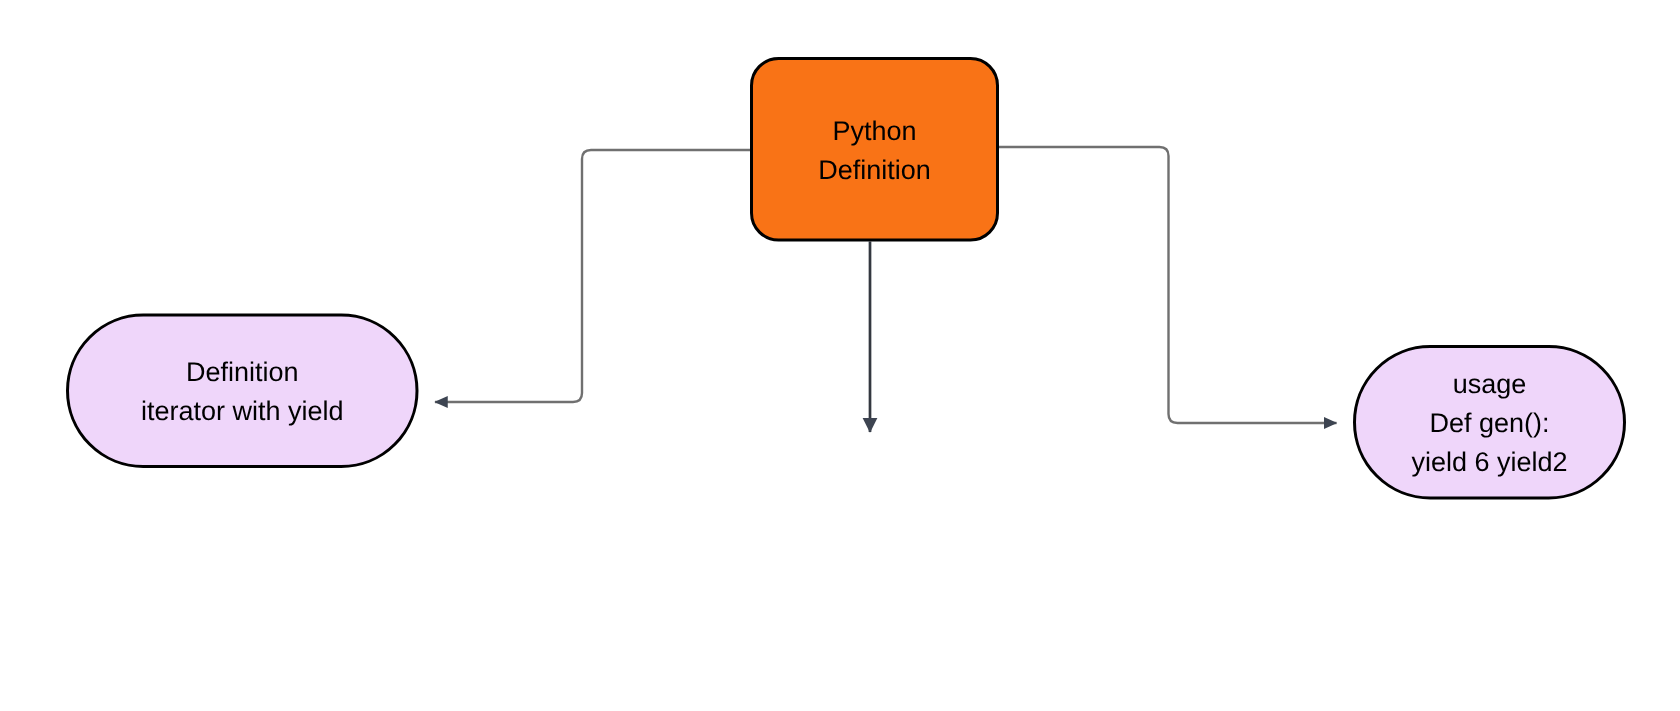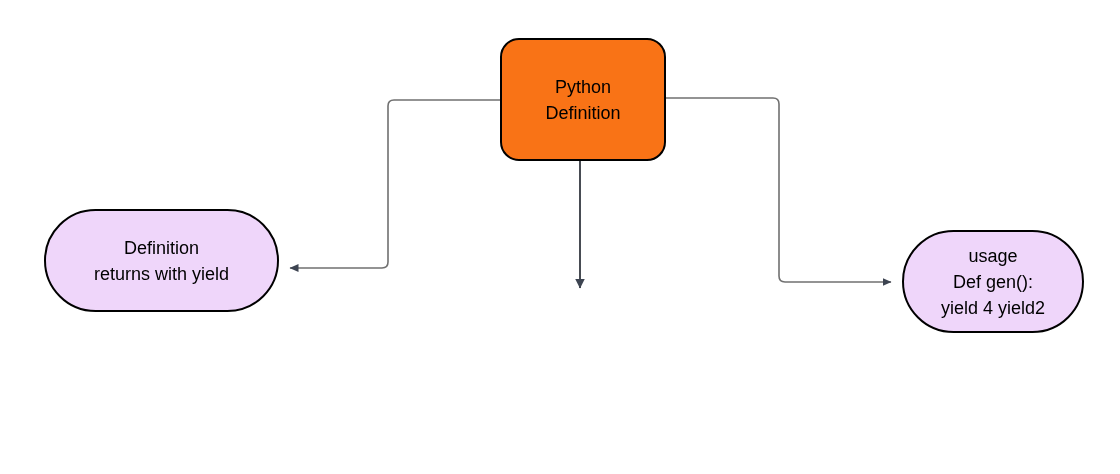--- a/index.html
+++ b/index.html
@@ -115,24 +115,24 @@
     <path d="M666,98 L773,98 Q779,98 779,104 L779,276 Q779,282 785,282 L891,282" fill="none" stroke="#707070" stroke-width="1.6" marker-end="url(#arrow-gray)"></path>
   </svg>
 
   <div class="node" id="node-root">
     <span class="line">Python</span>
     <span class="line">Definition</span>
   </div>
 
   <div class="node pill" id="node-definition">
     <span class="line">Definition</span>
-    <span class="line">returns with yield</span>
+    <span class="line">iterator with yield</span>
   </div>
 
 
   <div class="node pill" id="node-usage">
     <span class="line">usage</span>
     <span class="line">Def gen():</span>
-    <span class="line">yield 4 yield2</span>
+    <span class="line">yield 6 yield2</span>
   </div>
 
 
 </div>
 
 </body></html>

